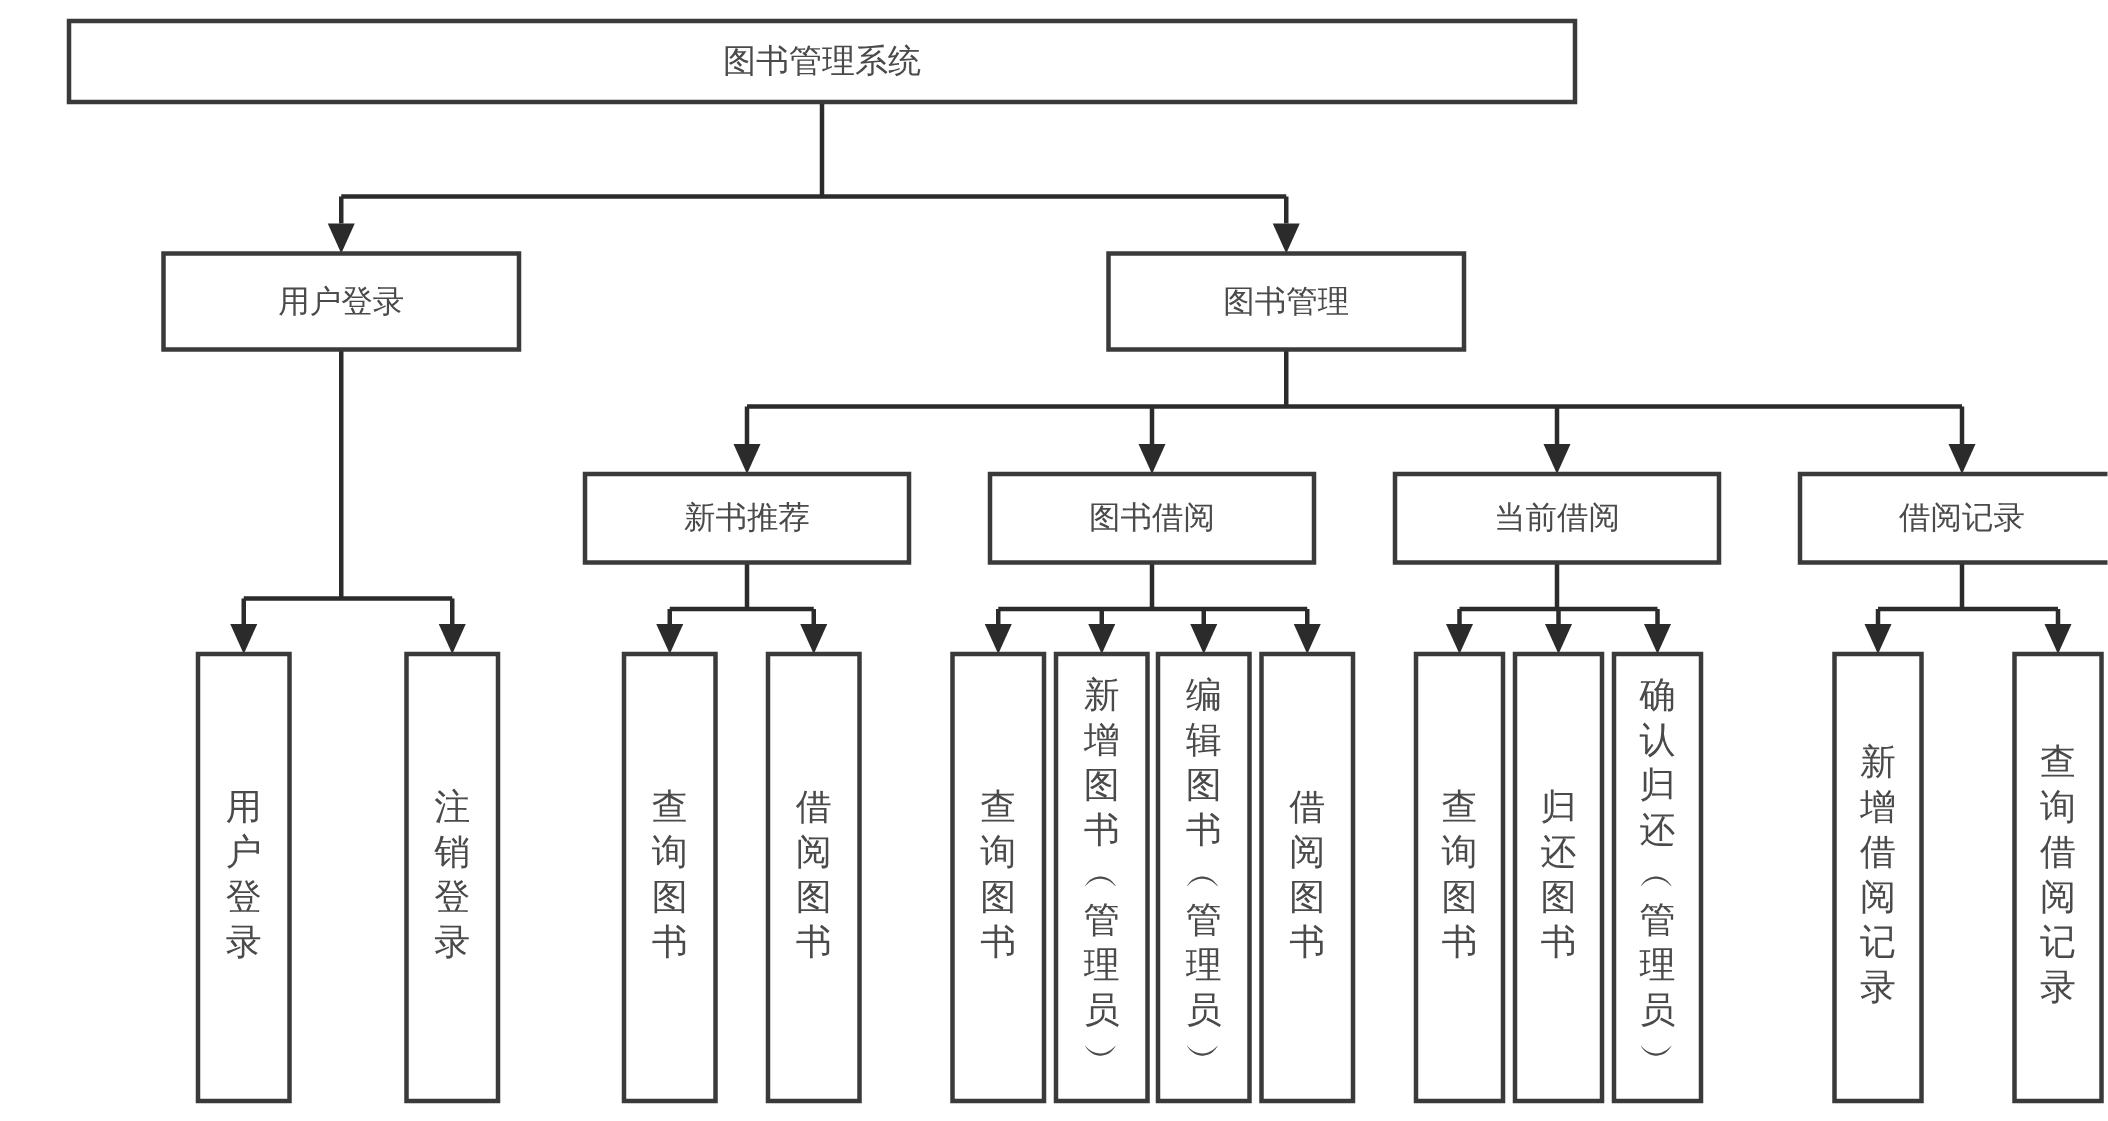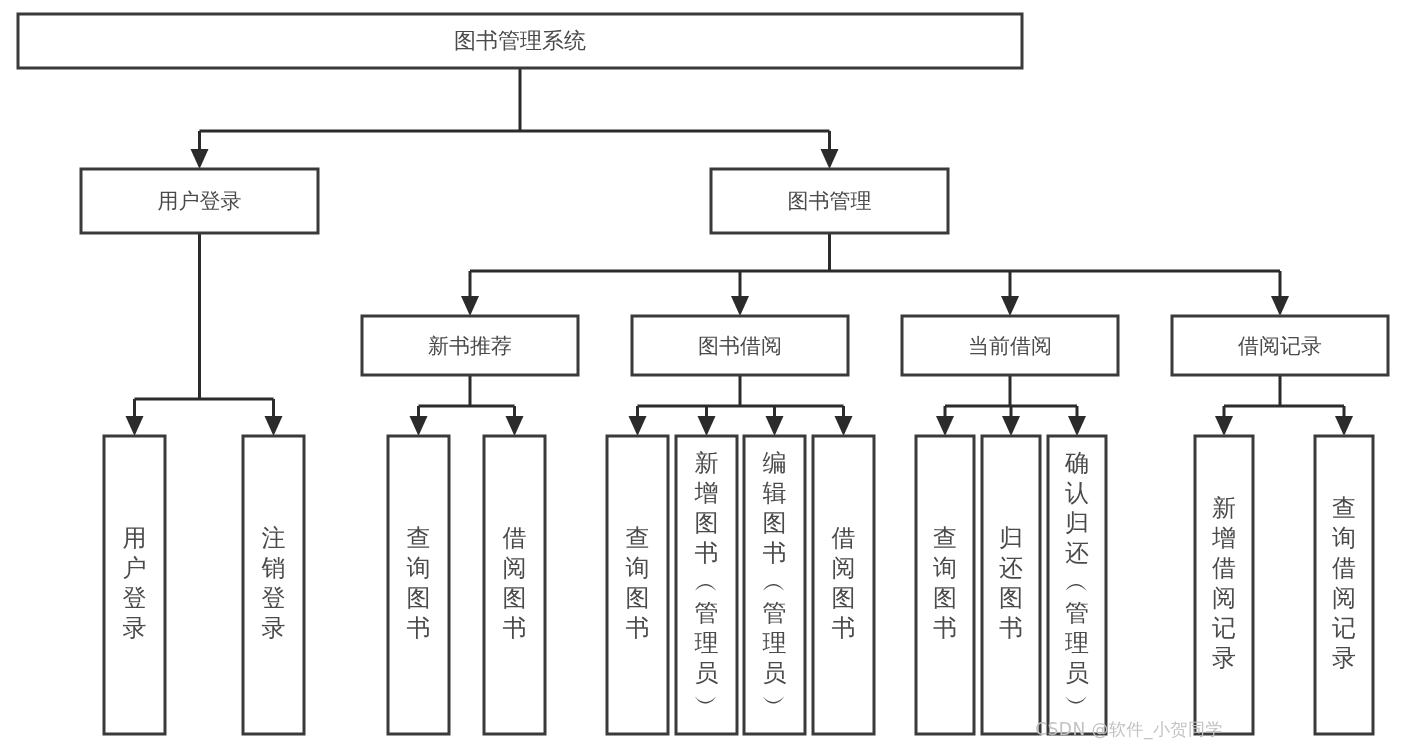--- a/index.html
+++ b/index.html
@@ -3,21 +3,21 @@
 <meta charset="utf-8">
 <title>图书管理系统 功能结构图</title>
 <style>
   html,body{margin:0;padding:0;}
   body{
     width:1405px;height:747px;
     background:#ffffff;
     font-family:"DejaVu Sans","Liberation Sans",sans-serif;
     overflow:hidden;
   }
-  #diagram-root{position:relative;width:1233px;height:747px;}
+  #diagram-root{position:relative;width:1233px;height:747px;margin-left:28px;}
   svg#flow-svg{position:absolute;left:0;top:0;width:1405px;height:747px;display:block;}
 
   .node-box{
     fill:#ffffff;
     stroke:#3a3a3a;
     stroke-width:3;
   }
   .node-label{
     fill:#4a4a4a;
     font-family:"DejaVu Sans","Liberation Sans",sans-serif;
@@ -200,14 +200,13 @@
         <g>
           <rect x="1195" y="436" width="58" height="298" class="node-box"></rect>
           <text x="1224" y="516" class="vertical-label"><tspan x="1224" dy="0">新</tspan><tspan x="1224" dy="30">增</tspan><tspan x="1224" dy="30">借</tspan><tspan x="1224" dy="30">阅</tspan><tspan x="1224" dy="30">记</tspan><tspan x="1224" dy="30">录</tspan></text>
         </g>
         <g>
           <rect x="1315" y="436" width="58" height="298" class="node-box"></rect>
           <text x="1344" y="516" class="vertical-label"><tspan x="1344" dy="0">查</tspan><tspan x="1344" dy="30">询</tspan><tspan x="1344" dy="30">借</tspan><tspan x="1344" dy="30">阅</tspan><tspan x="1344" dy="30">记</tspan><tspan x="1344" dy="30">录</tspan></text>
         </g>
       </g>
   </svg>
-  <div class="watermark">CSDN @软件_小贺同学</div>
 </div>
 
 </body></html>

